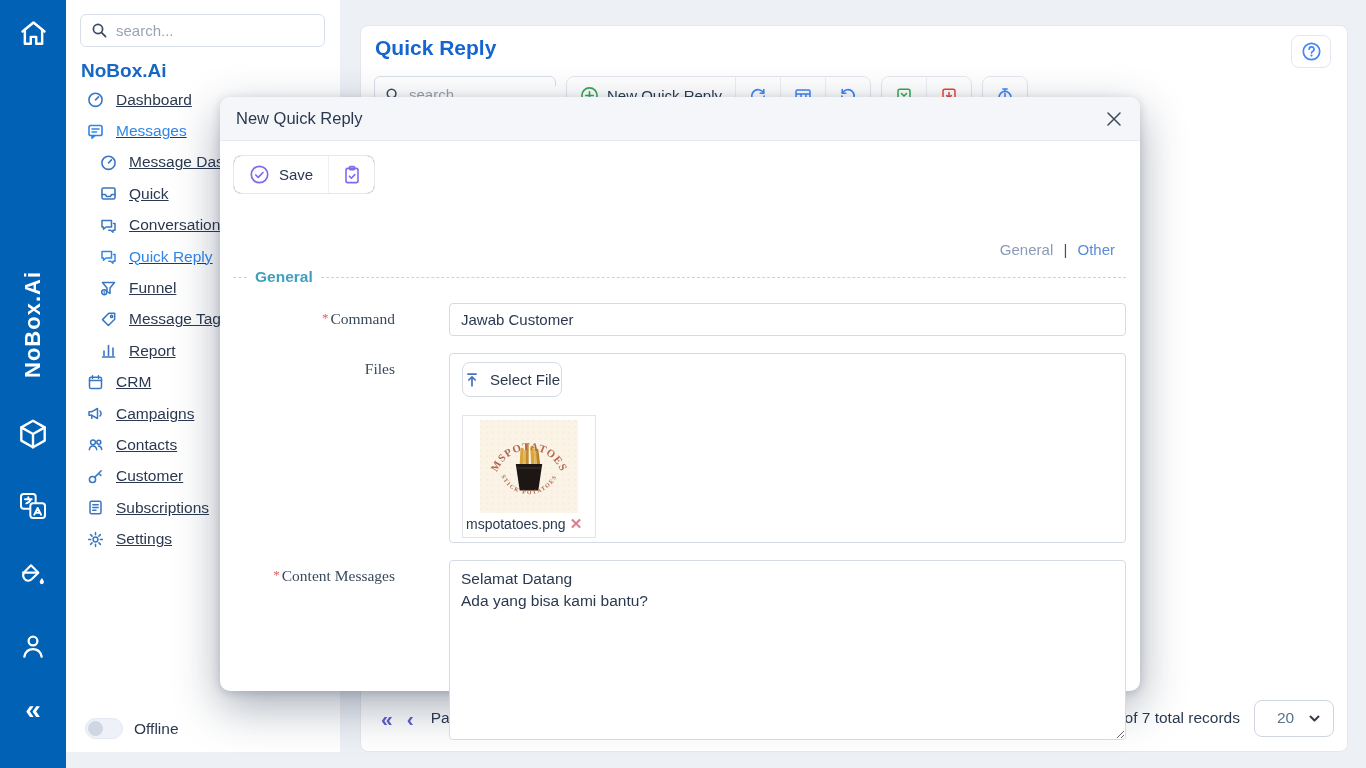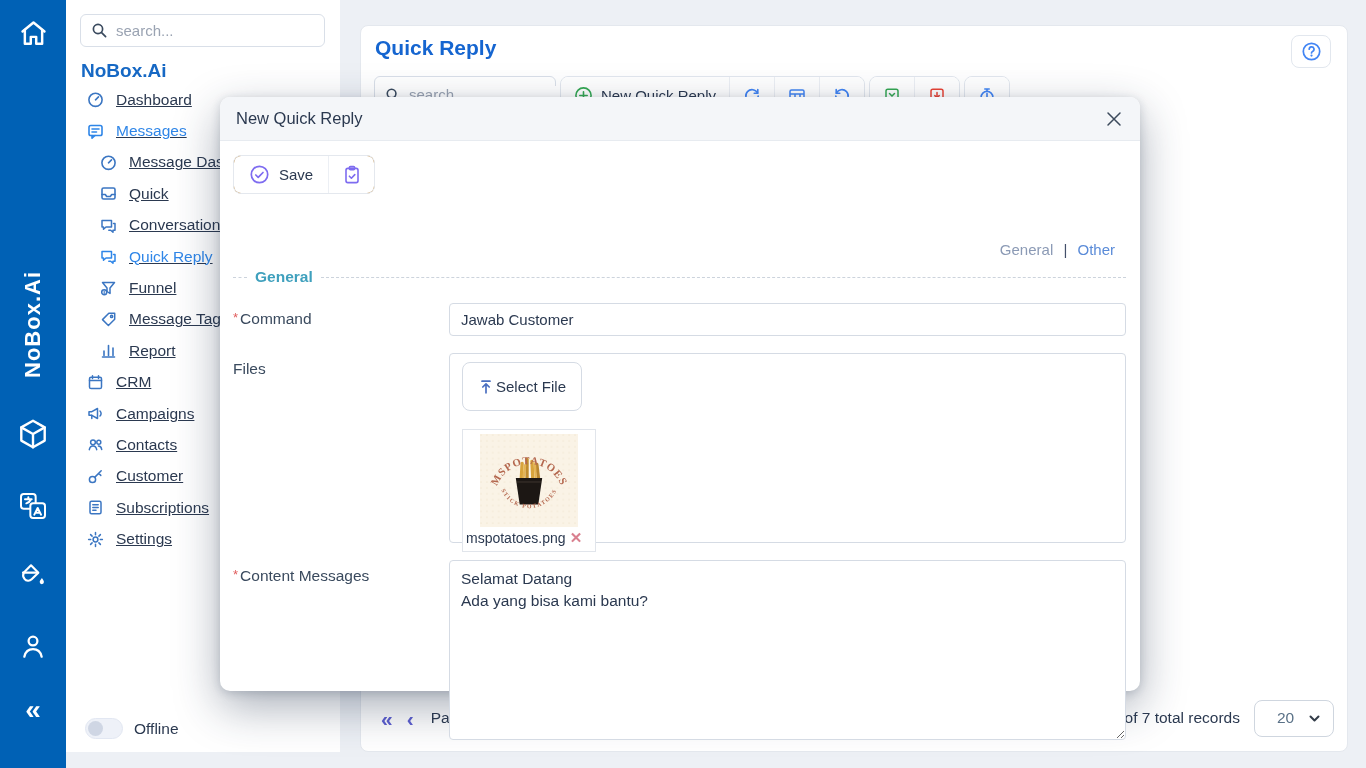--- a/index.html
+++ b/index.html
@@ -34,21 +34,21 @@
   .toggle { width:38px; height:21px; border-radius:11px; background:#eef1f8; border:1px solid #e2e7f2; position:relative; cursor:pointer; }
   .toggle .knob { position:absolute; left:2px; top:2px; width:15px; height:15px; border-radius:50%; background:#cfd6e4; }
   .offline-row .lbl { font-size:15.5px; color:#2b3950; }
 
   
   .main-card { position:absolute; left:360px; top:25px; width:988px; height:727px; background:#fff;
           border:1px solid #e4e8ee; border-radius:8px; z-index:1; }
   .page-title { position:absolute; left:14px; top:10px; font-size:21px; font-weight:bold; color:#1565d0; }
   .help-btn { position:absolute; right:16px; top:9px; width:40px; height:33px; border:1px solid #e2e7ee; border-radius:8px;
           background:#fff; display:flex; align-items:center; justify-content:center; cursor:pointer; color:#4285f4; }
-  .toolbar { position:absolute; left:13px; top:50px; display:flex; align-items:flex-start; gap:4px; }
+  .toolbar { position:absolute; left:13px; top:50px; display:flex; align-items:flex-start; gap:10px; }
   .tb-search { width:182px; height:37px; border:1px solid #d9dfe8; border-radius:6px; display:flex; align-items:center;
           padding:0 10px; gap:8px; background:#fff; }
   .tb-search input { border:none; outline:none; flex:1; font-size:15px; font-family:inherit; color:#2b3950; }
   .tb-search input::placeholder { color:#9aa3b2; }
   .btn-group { display:flex; border:1px solid #e2e7ee; border-radius:8px; overflow:hidden; background:#fff; }
   .btn-group .gbtn { display:flex; align-items:center; gap:8px; padding:0 13px; height:37px; font-size:15px;
           color:#2b3950; background:#fff; border:none; border-right:1px solid #eceff4; cursor:pointer; font-family:inherit; }
   .btn-group .gbtn:last-child { border-right:none; }
 
   .footer-bar { position:absolute; left:13px; right:13px; bottom:12px; height:42px; display:flex; align-items:center; }
@@ -80,27 +80,27 @@
   .tabs-row { position:absolute; right:25px; top:100px; font-size:15px; }
   .tab-general { color:#8b9ab5; cursor:pointer; }
   .tabs-divider { color:#44506a; margin:0 6px; }
   .tab-other { color:#5a8bd8; cursor:pointer;text-align:right; }
   .section-row { display:flex; align-items:center; margin-top:74px; }
   .dash { border-top:1px dashed #ccd3dc; height:0; }
   .dash.lead { width:14px; margin-right:8px; }
   .dash.trail { flex:1; margin-left:8px; }
   .section-title { font-size:15.5px; font-weight:bold; color:#3fa0bd; }
   .form-row { display:flex; margin-top:17px; }
-  .form-label { width:173px; flex:0 0 auto; text-align:left; padding-right:11px; font-size:15.5px; color:#3a4a5e; padding-top:7px; }
+  .form-label { width:173px; flex:0 0 auto; text-align:right; padding-right:11px; font-size:15.5px; color:#3a4a5e; padding-top:7px;font-family:Liberation Serif, serif; }
   .req { color:#e05c5c; font-size:13px; vertical-align:top; margin-right:2px; }
   .form-field { flex:1;margin-left:43px; }
   .text-input { width:100%; height:33px; border:1px solid #d5dbe4; border-radius:4px; padding:0 11px; font-size:15px;
           color:#2b3950; font-family:inherit; outline:none; }
   .files-box { width:100%; height:190px; border:1px solid #d5dbe4; border-radius:4px; padding:8px 12px; }
-  .select-file-btn { display:inline-flex; align-items:center; gap:2px; padding:0 15px; height:49px; border:1px solid #d5dbe4;
+  .select-file-btn { display:inline-flex; align-items:center; gap:10px; padding:0 1px; height:35px; border:1px solid #d5dbe4;
           border-radius:8px; background:#fff; font-size:15px; color:#2b3950; cursor:pointer; font-family:inherit; }
   .thumb-card { margin-top:18px; width:134px; border:1px solid #e1e5eb; background:#fff; padding:3px 3px 1px; }
   .thumb-img { width:98px; height:93px; margin:1px auto 0; display:block; }
   .thumb-name { display:flex; align-items:center; gap:4px; font-size:14px; color:#2b3950; padding:2px 0 3px; }
   .thumb-del { color:#d9808f; font-weight:bold; font-size:15px; cursor:pointer; }
   .content-area { width:100%; height:180px; border:1px solid #d5dbe4; border-radius:4px; padding:7px 11px; font-size:15.5px;
           line-height:1.4; color:#2b3950; font-family:inherit; outline:none; resize:vertical; }
 </style>
 </head>
 <body>

